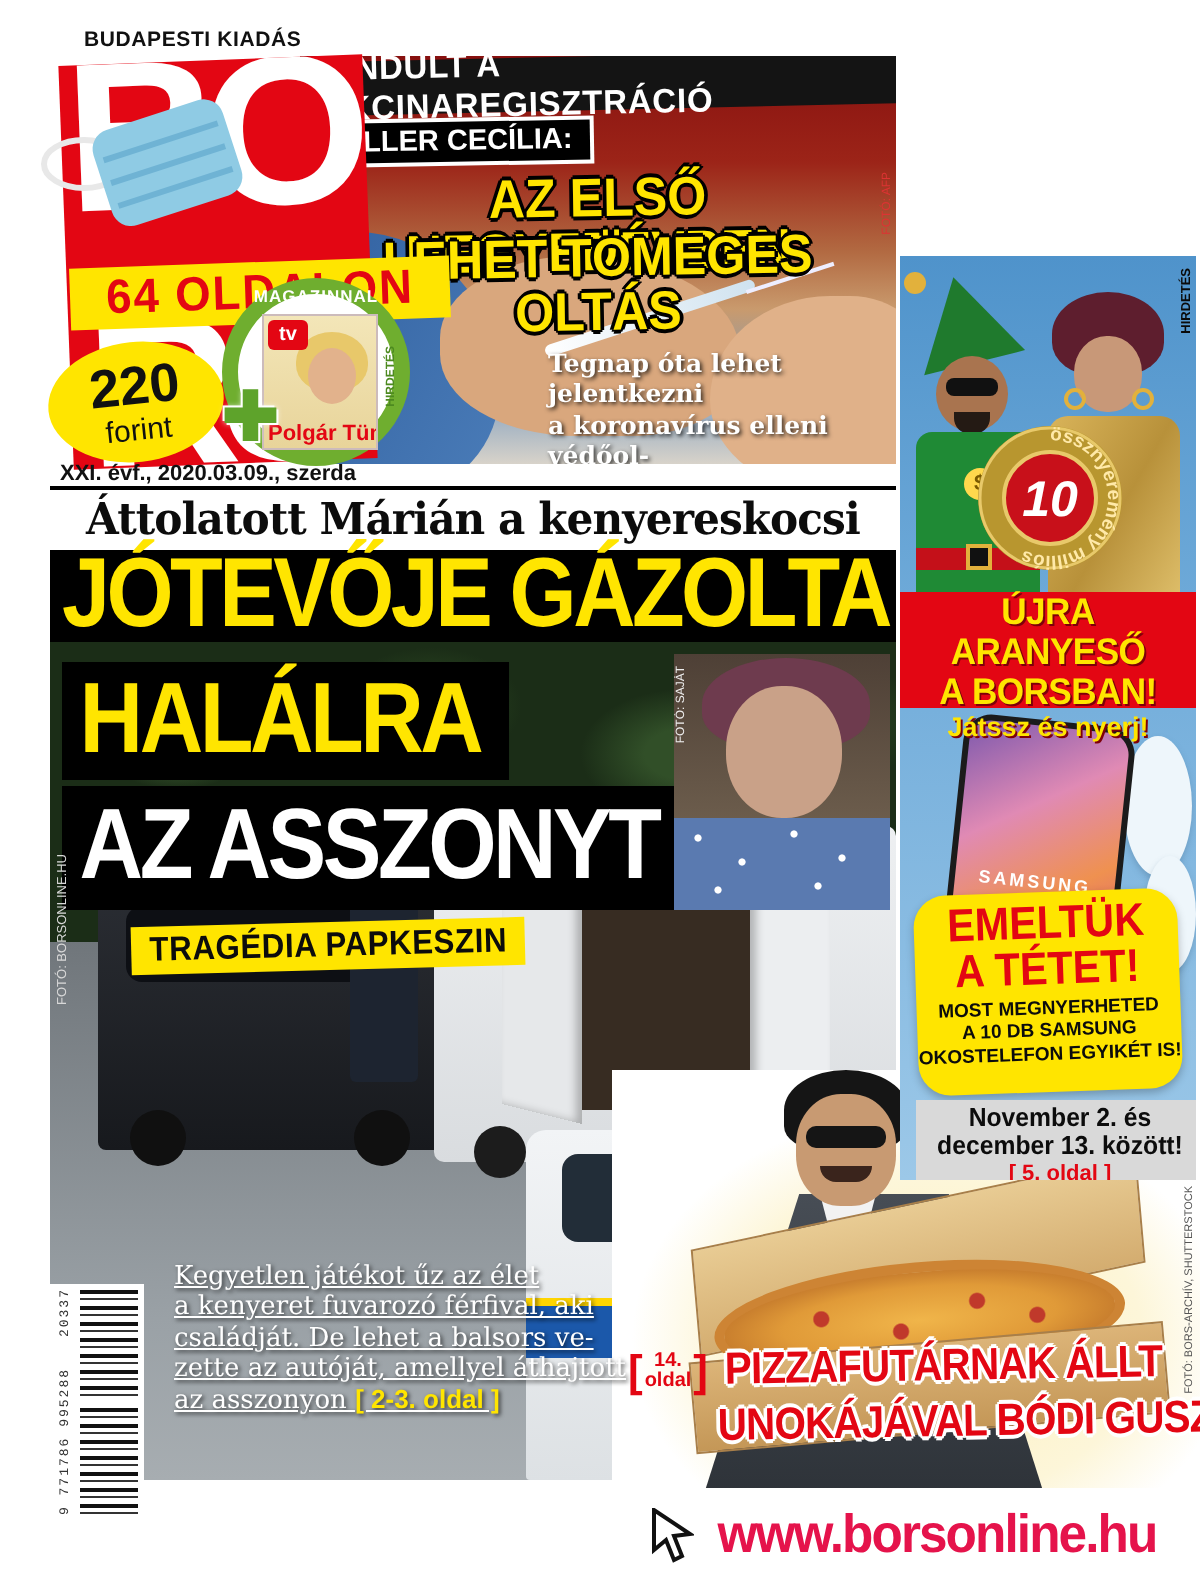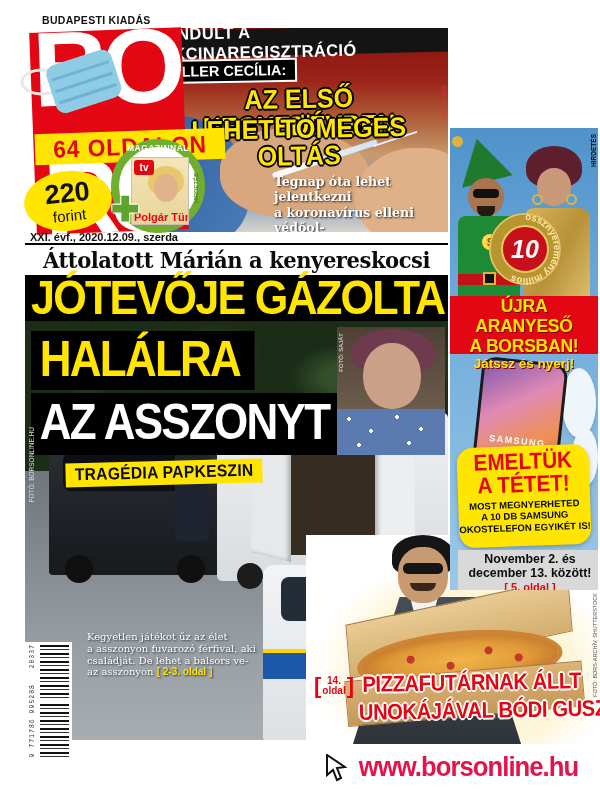--- a/index.html
+++ b/index.html
@@ -93,21 +93,21 @@
       radial-gradient(4px 4px at 12px 10px,#fff 40%,transparent 50%),
       radial-gradient(4px 4px at 34px 22px,#fff 40%,transparent 50%),
       radial-gradient(4px 4px at 60px 8px,#fff 40%,transparent 50%),
       radial-gradient(4px 4px at 84px 20px,#fff 40%,transparent 50%),
       radial-gradient(4px 4px at 22px 36px,#fff 40%,transparent 50%),
       radial-gradient(4px 4px at 72px 34px,#fff 40%,transparent 50%),
       #5a7ab0;}
   .inset-cred{position:absolute;left:1px;top:6px;font-size:6px;color:#eee;}
   .left-cred{position:absolute;left:3px;top:184px;font-size:6.5px;color:#d8d8d8;z-index:4;}
   .body-txt{position:absolute;left:62px;top:388px;width:270px;z-index:4;font-family:"DejaVu Serif",serif;
-            color:#fff;font-size:10px;line-height:1.18;text-shadow:1px 1px 2px rgba(0,0,0,.7);}
+            color:#fff;font-size:13px;line-height:1.18;text-shadow:1px 1px 2px rgba(0,0,0,.7);text-decoration:underline;}
   .body-txt .pref{color:#ffe500;font-weight:bold;font-family:"Liberation Sans",sans-serif;}
 
   
   .barcode{left:25px;top:642px;width:47px;height:118px;background:#fff;z-index:6;display:flex;}
   .bc-nums{width:15px;display:flex;flex-direction:column;justify-content:space-between;align-items:center;padding:2px 0;}
   .bc-nums span{font-size:6.5px;color:#333;letter-spacing:1px;font-family:"Liberation Mono",monospace;}
   .bc-bars{flex:1;margin:3px 3px 3px 0;display:flex;flex-direction:column;gap:6px;}
   .bc-bars div{flex:1;background:repeating-linear-gradient(180deg,#111 0 2px,#fff 2px 4px,#333 4px 5px,#fff 5px 8px);}
 
   
@@ -207,21 +207,21 @@
     <span class="lbl">MAGAZINNAL</span>
     <div class="tvcov">
       <div class="tvhair"></div>
       <div class="tvface"></div>
       <div class="tvlogo">tv</div>
       <div class="tvname">Polgár Tünde</div>
     </div>
     <div class="magplus">✚</div>
     <div class="magad vtx">HIRDETÉS</div>
   </div>
-  <div class="abs date-line">XXI. évf., 2020.12.09., szerda</div>
+  <div class="abs date-line">XXI. évf., 2020.03.09., szerda</div>
 
   <div class="abs vpanel">
     <div class="varm"></div>
     <div class="vhand1"></div>
     <div class="vhand2"></div>
     <div class="vsyringe"></div>
     <div class="vneedle"></div>
     <div class="abs cx vbanner">
       <span>ELINDULT A VAKCINAREGISZTRÁCIÓ</span>
     </div>
@@ -273,22 +273,23 @@
     <div class="tag"><span>TRAGÉDIA PAPKESZIN</span></div>
     <div class="inset">
       <div class="inset-hair"></div>
       <div class="inset-face"></div>
       <div class="inset-blouse"></div>
       <div class="inset-cred vtx">FOTÓ: SAJÁT</div>
     </div>
     <div class="left-cred vtx">FOTÓ: BORSONLINE.HU</div>
     <div class="body-txt">
       <div class="nw">Kegyetlen játékot űz az élet</div>
-      <div class="nw">a asszonyon fuvarozó férfival, aki</div>
+      <div class="nw">a kenyeret fuvarozó férfival, aki</div>
       <div class="nw">családját. De lehet a balsors ve-</div>
+      <div class="nw">zette az autóját, amellyel áthajtott</div>
       <div class="nw"><span>az asszonyon </span><span class="pref">[ 2-3. oldal ]</span></div>
     </div>
   </div>
 
   <div class="abs barcode">
     <div class="bc-nums">
       <span class="vtx">20337</span>
       <span class="vtx">9 771786 995288</span>
     </div>
     <div class="bc-bars">

